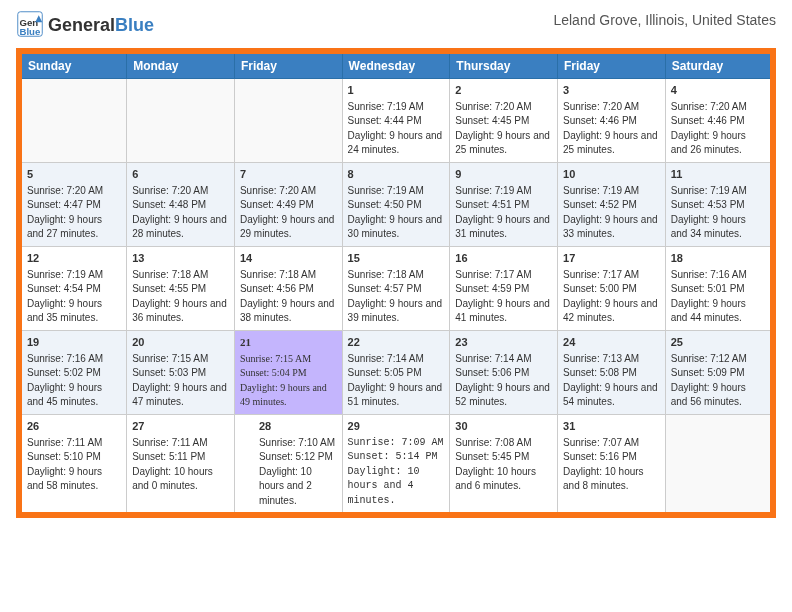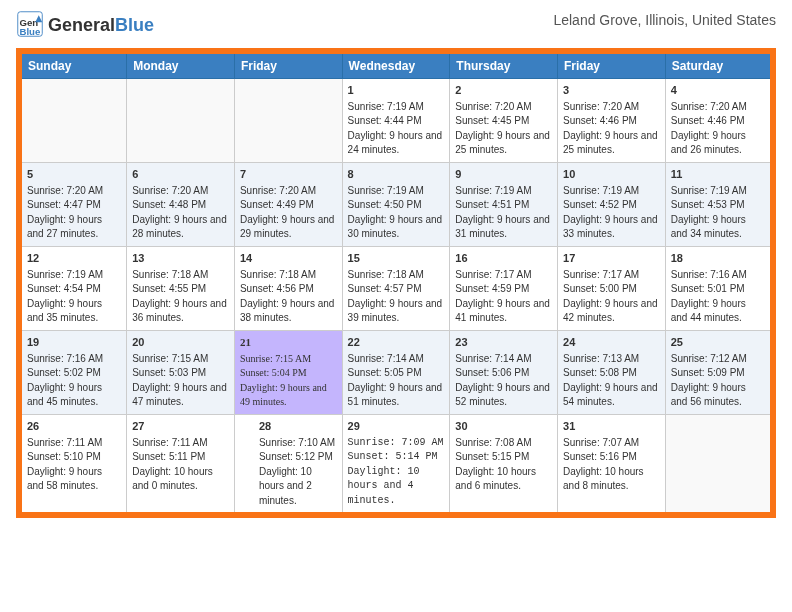--- a/index.html
+++ b/index.html
@@ -318,21 +318,21 @@
           </td>
           <td style="background: rgb(255, 255, 255);">
             <span class="day-number">29</span>
             <div class="day-info" style="white-space: pre-line; font-family: Liberation Mono, monospace;">Sunrise: 7:09 AM
 Sunset: 5:14 PM
 Daylight: 10 hours and 4 minutes.</div>
           </td>
           <td style="background: rgb(255, 255, 255);">
             <span class="day-number">30</span>
             <div class="day-info" style="white-space: pre-line;">Sunrise: 7:08 AM
-Sunset: 5:15 PM
+Sunset: 5:45 PM
 Daylight: 10 hours and 6 minutes.</div>
           </td>
           <td style="background: rgb(255, 255, 255);">
             <span class="day-number">31</span>
             <div class="day-info" style="white-space: pre-line;">Sunrise: 7:07 AM
 Sunset: 5:16 PM
 Daylight: 10 hours and 8 minutes.</div>
           </td>
           <td class="empty" style="background: rgb(249, 249, 249);"></td>
         </tr>

